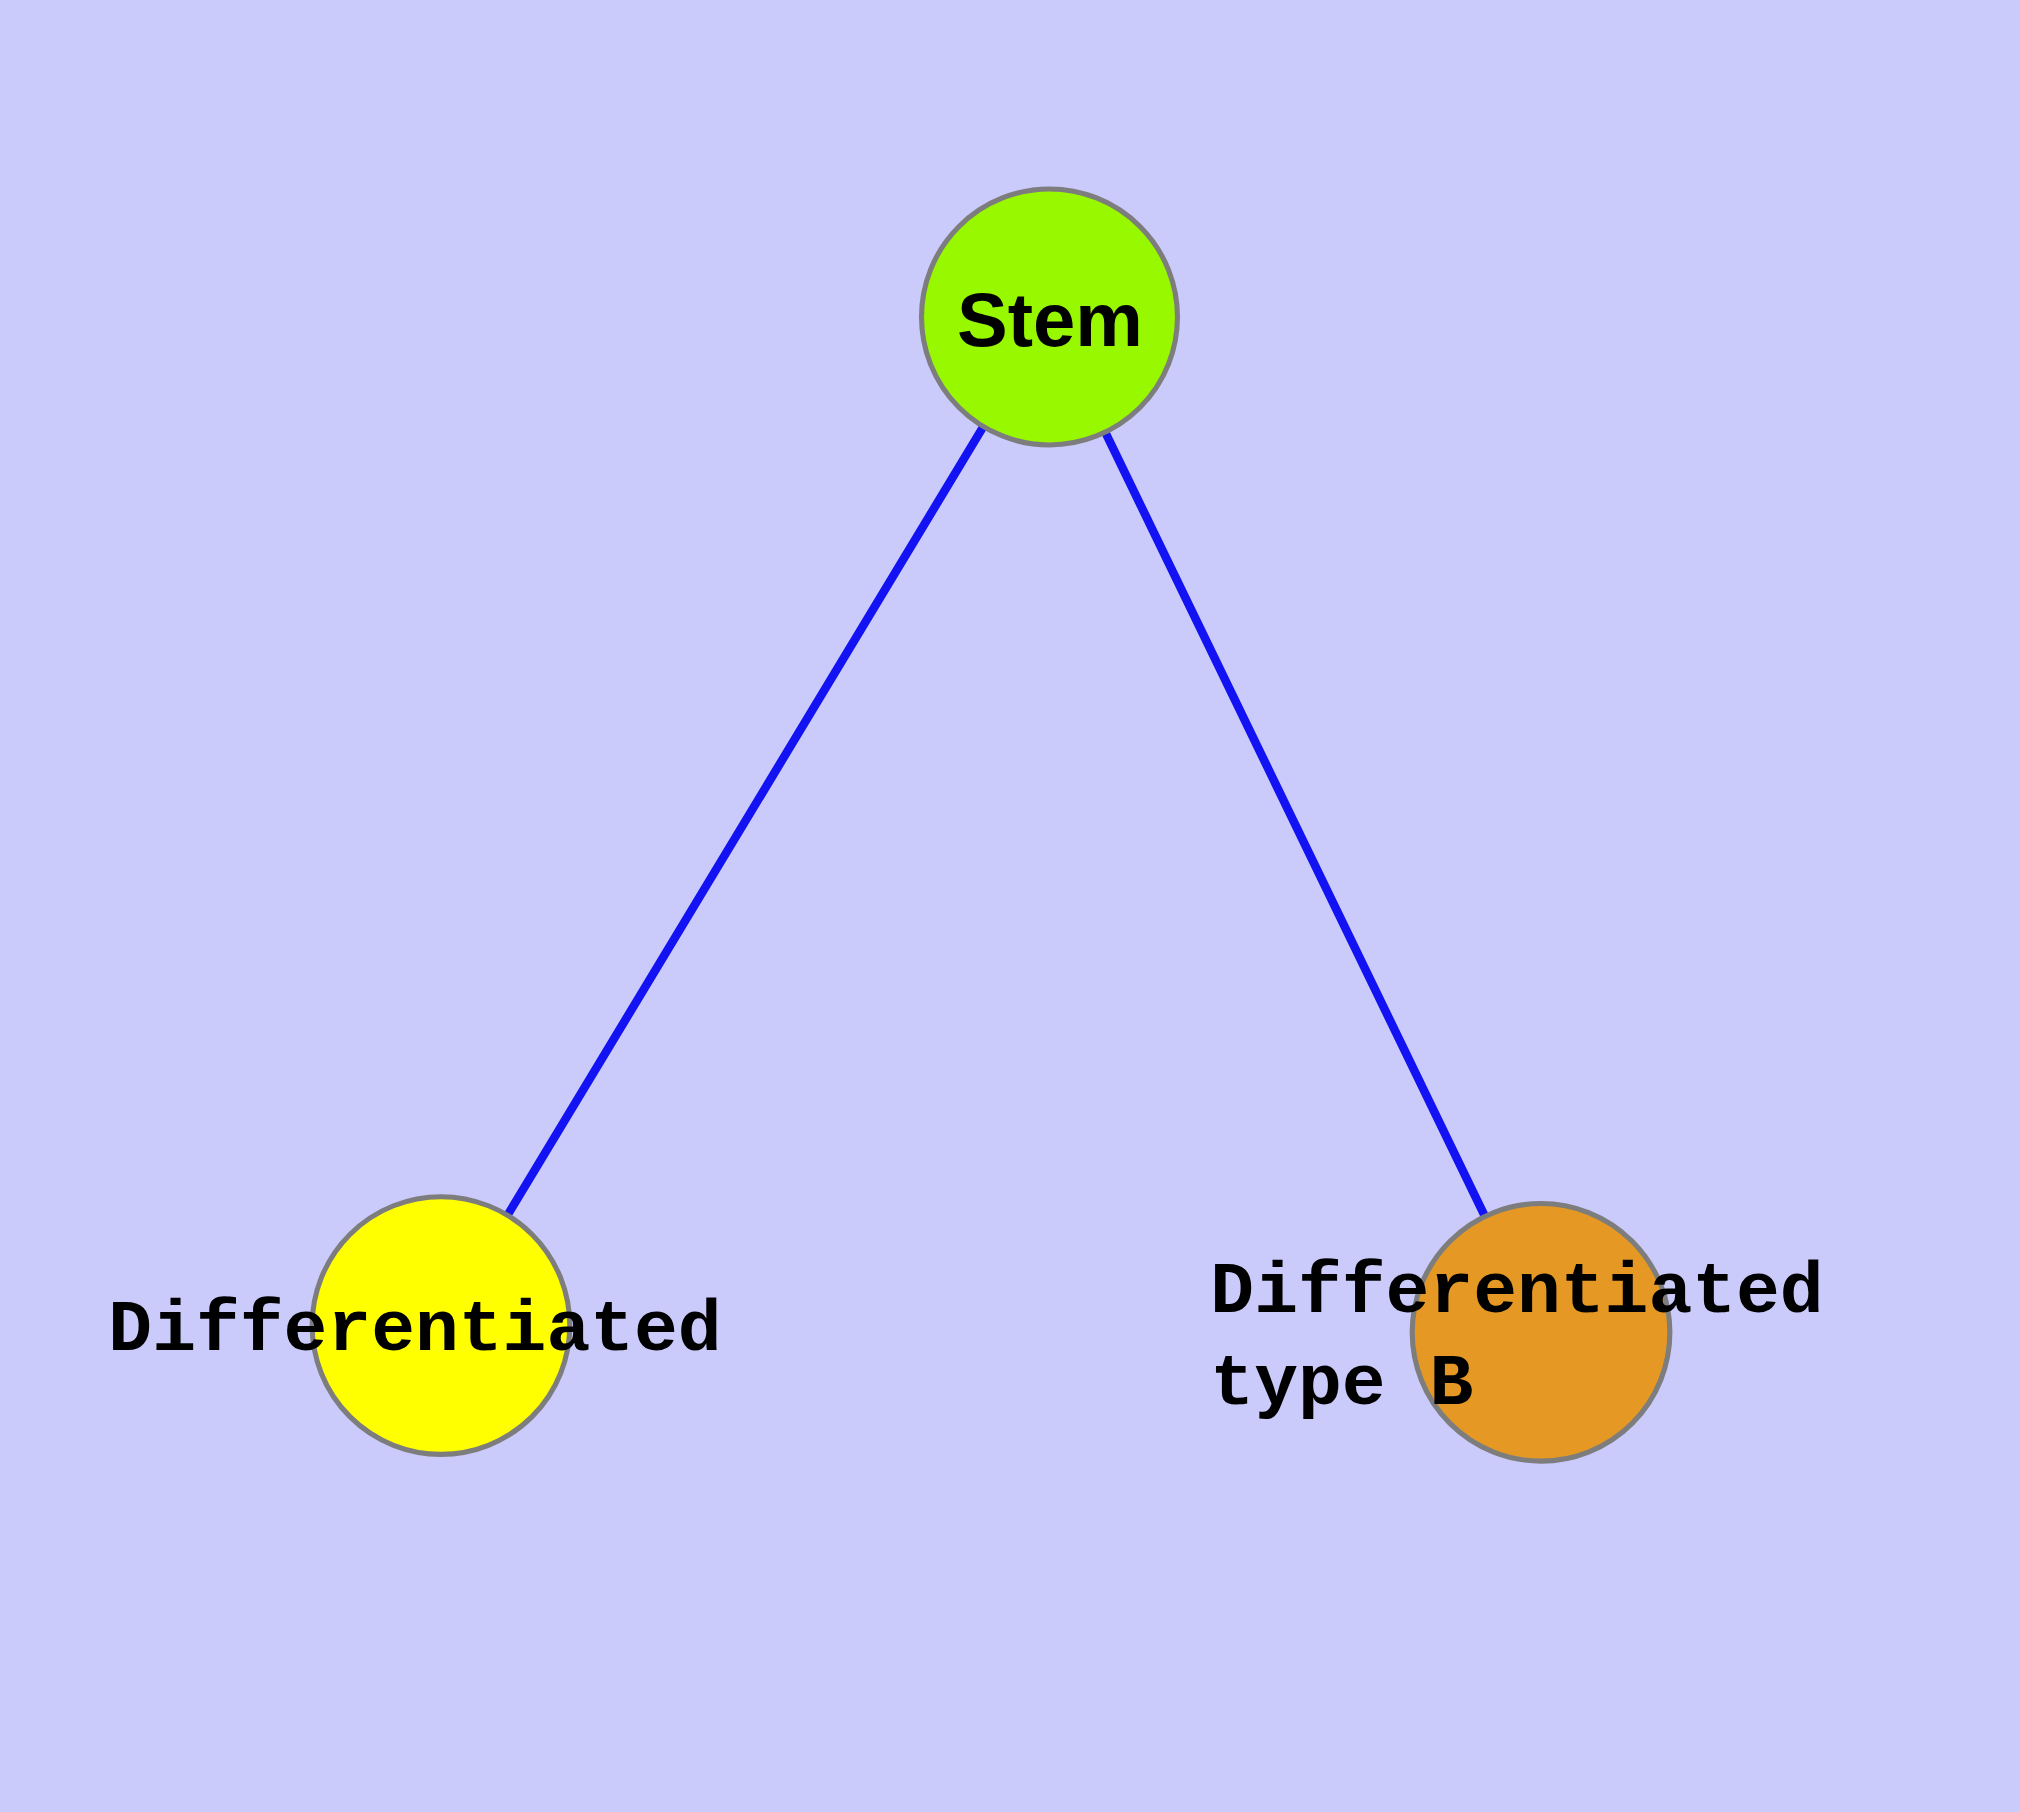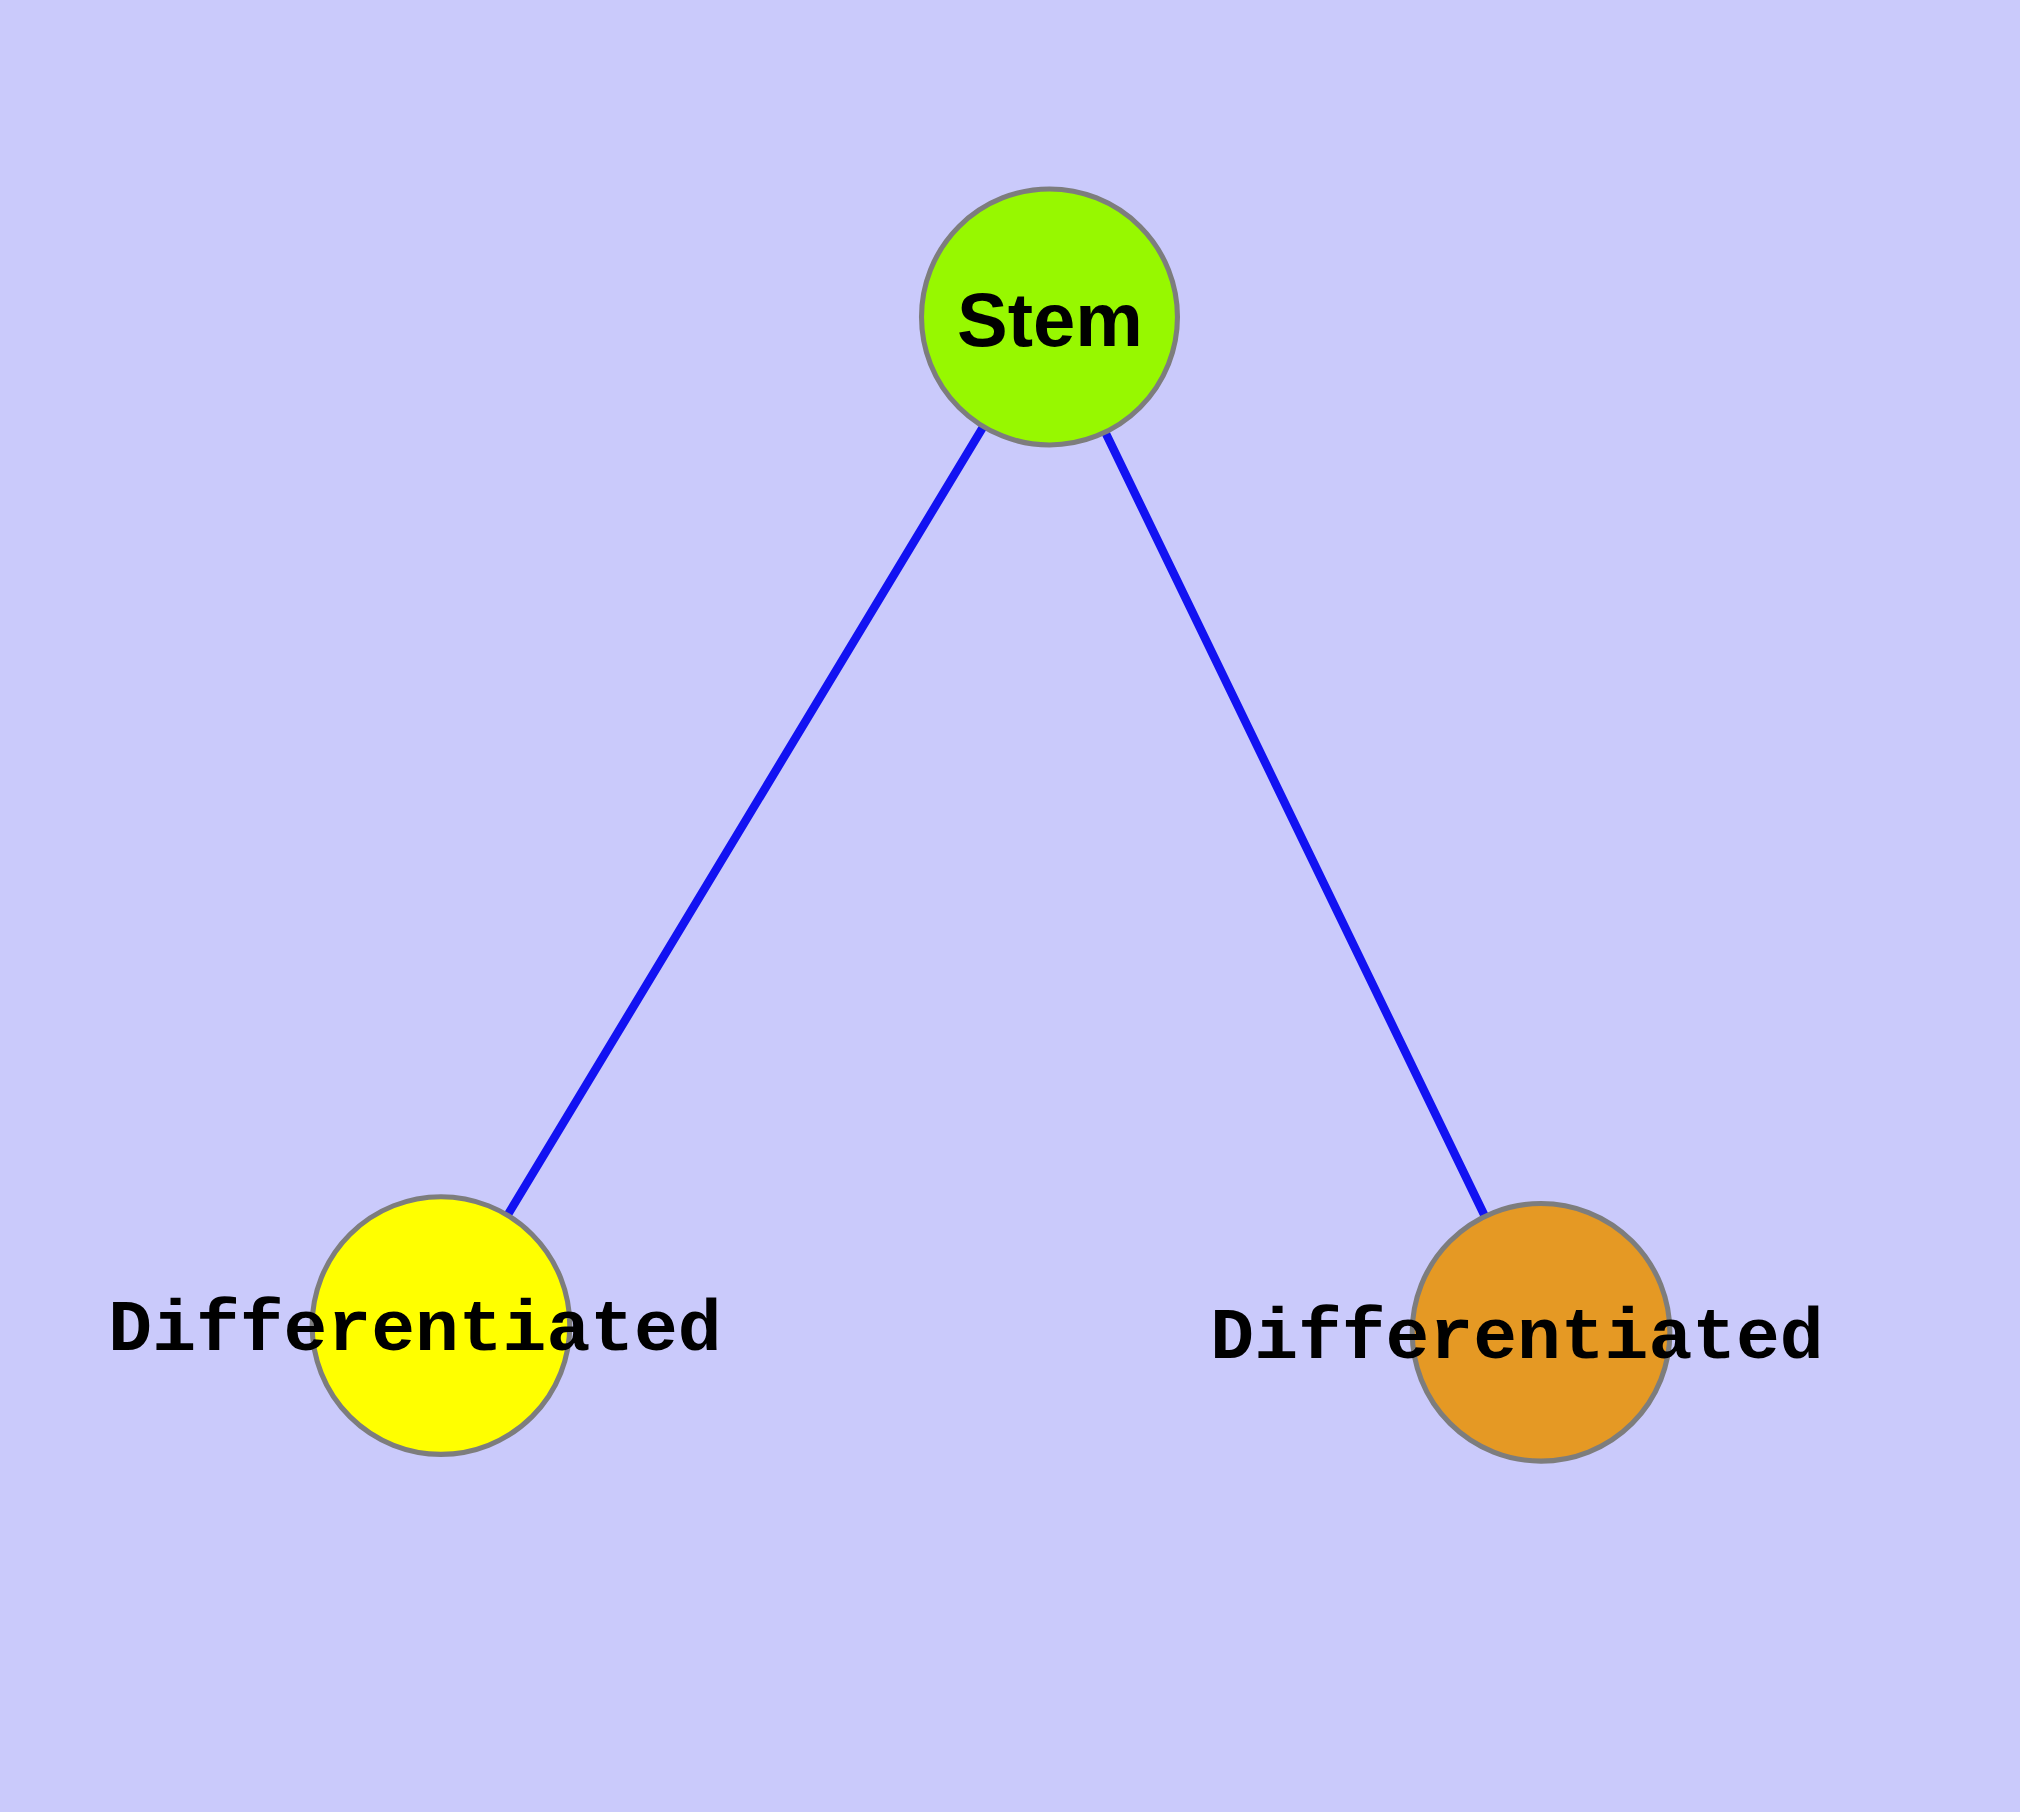--- a/index.html
+++ b/index.html
@@ -75,16 +75,17 @@
   </svg>
 
   <div class="node-label label-stem">Stem</div>
 
   <div class="node-label label-two-line label-a">
     <div>Differentiated</div>
   </div>
 
   <div class="node-label label-two-line label-b">
     <div>Differentiated</div>
+    <div>type B</div>
   </div>
 
 </div>
 
 
 </body></html>

